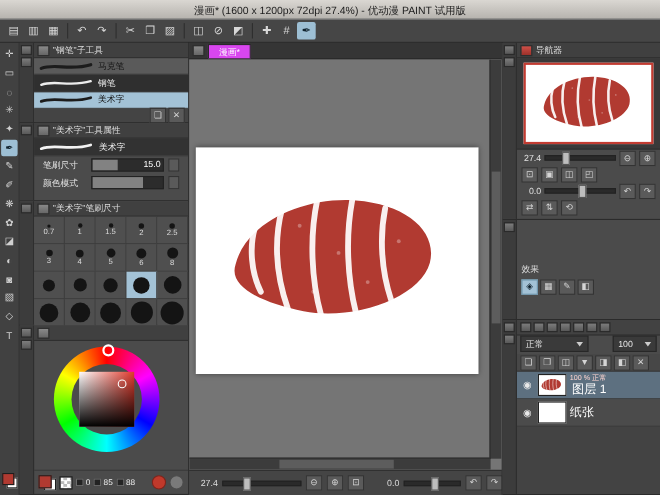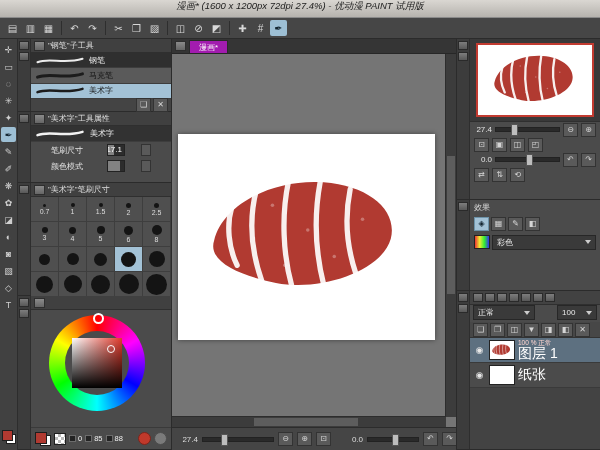--- a/index.html
+++ b/index.html
@@ -1,20 +1,20 @@
 <!DOCTYPE html>
 <html><head>
 <meta charset="utf-8">
 <style>
   html,body{margin:0;padding:0;background:#222;}
   #app{position:relative;width:600px;height:450px;overflow:hidden;
        font-family:"Liberation Sans","DejaVu Sans",sans-serif;
        background:#4a4a4a;display:flex;flex-direction:column;user-select:none;}
   
-  .titlebar{height:17px;background:linear-gradient(#dad7d2,#b6b3ae);display:flex;align-items:flex-start;justify-content:center;border-bottom:1px solid #8a8a8a;font-style:italic;}
+  .titlebar{height:17px;background:linear-gradient(#dad7d2,#b6b3ae);display:flex;align-items:flex-end;justify-content:center;border-bottom:1px solid #8a8a8a;}
   .titlebar .title{font-size:9.5px;color:#1c1c1c;white-space:nowrap;}
   .menubar{height:15px;background:#3a3a3a;display:flex;align-items:center;border-bottom:1px solid #2a2a2a;}
   .menu-item{font-size:9px;color:#eaeaea;padding:0 7px;line-height:15px;white-space:nowrap;cursor:default;}
   .toolbar{height:20px;background:#464646;display:flex;align-items:center;gap:1px;padding:0 4px;border-bottom:1px solid #2b2b2b;}
   .tbtn{width:17px;height:16px;display:flex;align-items:center;justify-content:center;font-size:10px;color:#d8d8d8;}
   .tbtn.active{background:#9dbfd4;color:#12242f;border-radius:2px;}
   .tsep{width:1px;height:14px;background:#2e2e2e;margin:0 3px;}
   
   .main{flex:1;display:flex;min-height:0;}
   
@@ -38,21 +38,21 @@
   .stitem{height:15px;display:flex;align-items:center;gap:4px;padding:0 4px;border-bottom:1px solid #3d3d3d;font-size:8px;color:#e8e8e8;}
   .stitem.dark{background:#2f2f2f;}
   .stitem.mid{background:#5a5a5a;color:#151515;}
   .stitem.sel{background:#a3c2d6;color:#151515;}
   .wave{width:50px;height:11px;flex:none;}
   .stactions{height:12px;display:flex;justify-content:flex-end;gap:2px;align-items:center;padding:0 3px;background:#444;}
   .chip{display:inline-flex;align-items:center;justify-content:center;min-width:13px;height:12px;background:#5a5a5a;border:1px solid #333;color:#d5d5d5;font-size:8px;line-height:1;flex:none;}
   .chip.active{background:#a3c2d6;color:#12242f;border-color:#6d93a9;}
   
   .preview{height:15px;background:#323232;display:flex;align-items:center;gap:5px;padding:0 4px;font-size:8px;color:#f0f0f0;border-bottom:1px solid #3d3d3d;}
-  .prow{height:16px;display:flex;align-items:center;gap:16px;padding:0 20px;font-size:8px;color:#e2e2e2;}
+  .prow{height:16px;display:flex;align-items:center;gap:4px;padding:0 8px;font-size:8px;color:#e2e2e2;}
   .plabel{width:40px;flex:none;white-space:nowrap;overflow:hidden;}
   .slider{flex:1;height:10px;background:#2c2c2c;border:1px solid #222;position:relative;overflow:hidden;}
   .slider .fill{height:100%;background:#828282;}
   .slider .val{position:absolute;right:2px;top:0;line-height:9px;font-size:8px;color:#fff;}
   .step{width:8px;height:10px;background:#5a5a5a;border:1px solid #333;flex:none;}
   
   .brow{display:flex;height:24px;border-bottom:1px solid #3e3e3e;flex:none;}
   .bcell{flex:1;border-right:1px solid #3e3e3e;background:#4f4f4f;display:flex;flex-direction:column;align-items:center;justify-content:center;gap:1px;}
   .bcell .bdot{background:#141414;border-radius:50%;}
   .bcell span{font-size:7px;color:#ddd;}
@@ -73,56 +73,56 @@
   .tchipq{width:10px;height:10px;background:repeating-conic-gradient(#bbb 0 25%,#fff 0 50%) 0 0/6px 6px;border:1px solid #1e1e1e;flex:none;}
   .vgrp{display:flex;align-items:center;gap:2px;font-size:7.5px;color:#eee;}
   .vdot{width:5px;height:5px;background:#232323;border:1px solid #6c6c6c;}
   .roundel{width:11px;height:11px;border-radius:50%;flex:none;}
   .roundel.red{background:#c0392b;border:1px solid #7e241b;}
   .roundel.gray{background:#7a7a7a;border:1px solid #4c4c4c;}
   
   .canvasarea{flex:1;display:flex;flex-direction:column;min-width:0;}
   .tabbar{height:14px;background:#353535;display:flex;align-items:flex-end;gap:3px;padding:0 3px;border-bottom:1px solid #272727;flex:none;}
   .tchip{width:9px;height:8px;background:linear-gradient(#8a8a8a,#666);border:1px solid #2e2e2e;margin-bottom:2px;flex:none;}
-  .ctab{height:12px;background:#a21caf;color:#fff;font-size:8px;padding:0 9px;display:flex;align-items:center;border:1px solid #2a2a2a;border-bottom:none;white-space:nowrap;}
+  .ctab{height:12px;background:#d946ef;color:#fff;font-size:8px;padding:0 9px;display:flex;align-items:center;border:1px solid #2a2a2a;border-bottom:none;white-space:nowrap;}
   .viewport{flex:1;position:relative;background:#757575;overflow:hidden;}
   .page{position:absolute;left:6px;top:80px;width:257px;height:206px;background:#fff;box-shadow:0 0 5px rgba(0,0,0,.45);}
   .fish{position:absolute;left:22px;top:32px;width:212px;height:142px;}
   .vscroll{position:absolute;top:0;right:0;bottom:10px;width:10px;background:#3c3c3c;border-left:1px solid #2d2d2d;}
   .vscroll .thumb{position:absolute;top:28%;left:1px;right:1px;height:38%;background:#5d5d5d;}
   .hscroll{position:absolute;left:0;right:10px;bottom:0;height:10px;background:#3c3c3c;border-top:1px solid #2d2d2d;}
   .hscroll .thumb{position:absolute;left:30%;top:1px;bottom:1px;width:38%;background:#5d5d5d;}
   .statusbar{height:22px;background:#454545;border-top:1px solid #2c2c2c;display:flex;align-items:center;gap:4px;padding:0 8px;font-size:8px;color:#ddd;flex:none;}
   .sval{min-width:18px;text-align:right;}
   .track{position:relative;height:3px;background:#2a2a2a;border:1px solid #222;flex:none;}
   .track .knob{position:absolute;top:-4px;width:5px;height:10px;background:#bdbdbd;border:1px solid #555;}
   .w70{width:70px;} .w50{width:50px;}
   
   .navthumb{margin:4px auto 2px;width:114px;height:70px;background:#fff;border:2px solid #c23b31;position:relative;flex:none;}
   .navfish{position:absolute;left:5px;top:4px;width:104px;height:62px;}
   .navarea{background:#393939;flex:none;padding-bottom:2px;border-bottom:1px solid #2f2f2f;}
   .nrow{height:15px;display:flex;align-items:center;gap:3px;padding:0 4px;font-size:8px;color:#e2e2e2;}
   
-  .lplabel{font-size:8px;color:#ddd;padding:2px 4px;height:11px;}
+  .lplabel{font-size:8px;color:#ddd;padding:2px 4px;height:11px;margin-top:37px;}
   .icorow{height:18px;display:flex;align-items:center;gap:2px;padding:0 4px;}
   .dd{height:13px;background:#3a3a3a;border:1px solid #272727;display:flex;align-items:center;gap:3px;padding:0 4px;color:#e8e8e8;font-size:8px;}
   .caret{width:0;height:0;border-left:3px solid transparent;border-right:3px solid transparent;border-top:4px solid #ccc;margin-left:auto;}
   .rainbow{width:14px;height:12px;background:linear-gradient(90deg,#e33,#ee3,#3e3,#33e);border:1px solid #222;flex:none;}
   
   .lhead{height:13px;display:flex;gap:2px;align-items:center;padding:0 3px;background:#424242;border-bottom:1px solid #2f2f2f;flex:none;}
   .lblend{height:17px;display:flex;gap:3px;padding:0 3px;flex:none;}
   .ltools{height:15px;display:flex;gap:2px;align-items:center;padding:0 3px;border-bottom:1px solid #333;background:#474747;flex:none;}
   .lrow{height:24px;display:flex;align-items:center;gap:3px;padding:0 3px;border-bottom:1px solid #3a3a3a;background:#4b4b4b;flex:none;}
   .lrow.sel{background:#5d7080;}
   .eye{width:13px;height:13px;display:flex;align-items:center;justify-content:center;color:#e8e8e8;font-size:9px;flex:none;}
   .lthumb{width:24px;height:18px;background:#fff;border:1px solid #222;position:relative;overflow:hidden;flex:none;}
   .lthumb svg{position:absolute;left:1px;top:2px;width:21px;height:14px;}
   .ltext{display:flex;flex-direction:column;line-height:1.1;min-width:0;}
   .linfo{font-size:6.5px;color:#ffd6d0;white-space:nowrap;}
-  .lname{font-size:14px;color:#fff;white-space:nowrap;}
+  .lname{font-size:11px;color:#fff;white-space:nowrap;text-align:right;}
   .fillrest{flex:1;background:#434343;}
 </style>
 </head>
 <body>
 
 <svg style="position:absolute;width:0;height:0" aria-hidden="true">
   <defs>
     <g id="fishg">
       <path d="M16 84 C26 42 84 14 140 18 C192 22 224 50 216 82 C206 118 138 142 86 132 C46 124 8 108 16 84 Z" fill="#b13a31"></path>
       <g stroke="#fff" stroke-width="6" fill="none" stroke-linecap="round" opacity="0.92">
@@ -201,32 +201,32 @@
       <div class="panel" style="height:72px">
         <div class="edge">
           <i class="echip"></i>
           <i class="echip"></i>
         </div>
         <div class="pc">
           <div class="ptitle">
             <i class="ticon"></i>
             <span>"钢笔"子工具</span>
           </div>
+          <div class="stitem mid">
+            <svg class="wave" viewBox="0 0 60 12">
+                <path d="M3 8 C18 2 34 11 57 4" stroke="#1c1c1c" stroke-width="3.5" fill="none" stroke-linecap="round"></path>
+              </svg>
+            <span>马克笔</span>
+          </div>
           <div class="stitem dark">
             <svg class="wave" viewBox="0 0 60 12">
                 <path d="M3 8 C18 2 34 11 57 4" stroke="#ececec" stroke-width="2.5" fill="none" stroke-linecap="round"></path>
               </svg>
             <span>钢笔</span>
           </div>
-          <div class="stitem mid">
-            <svg class="wave" viewBox="0 0 60 12">
-                <path d="M3 8 C18 2 34 11 57 4" stroke="#1c1c1c" stroke-width="3.5" fill="none" stroke-linecap="round"></path>
-              </svg>
-            <span>马克笔</span>
-          </div>
           <div class="stitem sel">
             <svg class="wave" viewBox="0 0 60 12">
                 <path d="M3 8 C18 2 34 11 57 4" stroke="#1c1c1c" stroke-width="3" fill="none" stroke-linecap="round"></path>
               </svg>
             <span>美术字</span>
           </div>
           <div class="stactions">
             <span class="chip">❏</span>
             <span class="chip">✕</span>
           </div>
@@ -245,21 +245,21 @@
           <div class="preview">
             <svg class="wave" viewBox="0 0 60 12">
                 <path d="M3 8 C18 2 34 11 57 4" stroke="#f2f2f2" stroke-width="3" fill="none" stroke-linecap="round"></path>
               </svg>
             <span>美术字</span>
           </div>
           <div class="prow">
             <span class="plabel">笔刷尺寸</span>
             <div class="slider">
               <div class="fill" style="width:36%"></div>
-              <span class="val">17.1</span>
+              <span class="val">15.0</span>
             </div>
             <i class="step"></i>
           </div>
           <div class="prow">
             <span class="plabel">颜色模式</span>
             <div class="slider">
               <div class="fill" style="width:72%"></div>
               <span class="val"></span>
             </div>
             <i class="step"></i>
@@ -439,20 +439,24 @@
     </div>
 
     <div class="rightcol">
 
       <div class="panel" style="height:160px">
         <div class="edge">
           <i class="echip"></i>
           <i class="echip"></i>
         </div>
         <div class="pc">
+          <div class="ptitle">
+            <i class="ticon red"></i>
+            <span>导航器</span>
+          </div>
           <div class="navarea">
             <div class="navthumb">
               <svg class="navfish" viewBox="0 0 240 160">
                   <use href="#fishg"></use>
                 </svg>
             </div>
           </div>
           <div class="nrow">
             <span class="sval">27.4</span>
             <div class="track" style="flex:1">
@@ -487,27 +491,20 @@
         <div class="edge">
           <i class="echip"></i>
         </div>
         <div class="pc">
           <div class="lplabel">效果</div>
           <div class="icorow">
             <span class="chip active">◈</span>
             <span class="chip">▦</span>
             <span class="chip">✎</span>
             <span class="chip">◧</span>
-          </div>
-          <div class="icorow">
-            <i class="rainbow"></i>
-            <div class="dd" style="flex:1">
-              <span>彩色</span>
-              <i class="caret"></i>
-            </div>
           </div>
         </div>
       </div>
 
       <div class="panel" style="flex:1">
         <div class="edge">
           <i class="echip"></i>
           <i class="echip"></i>
         </div>
         <div class="pc">

